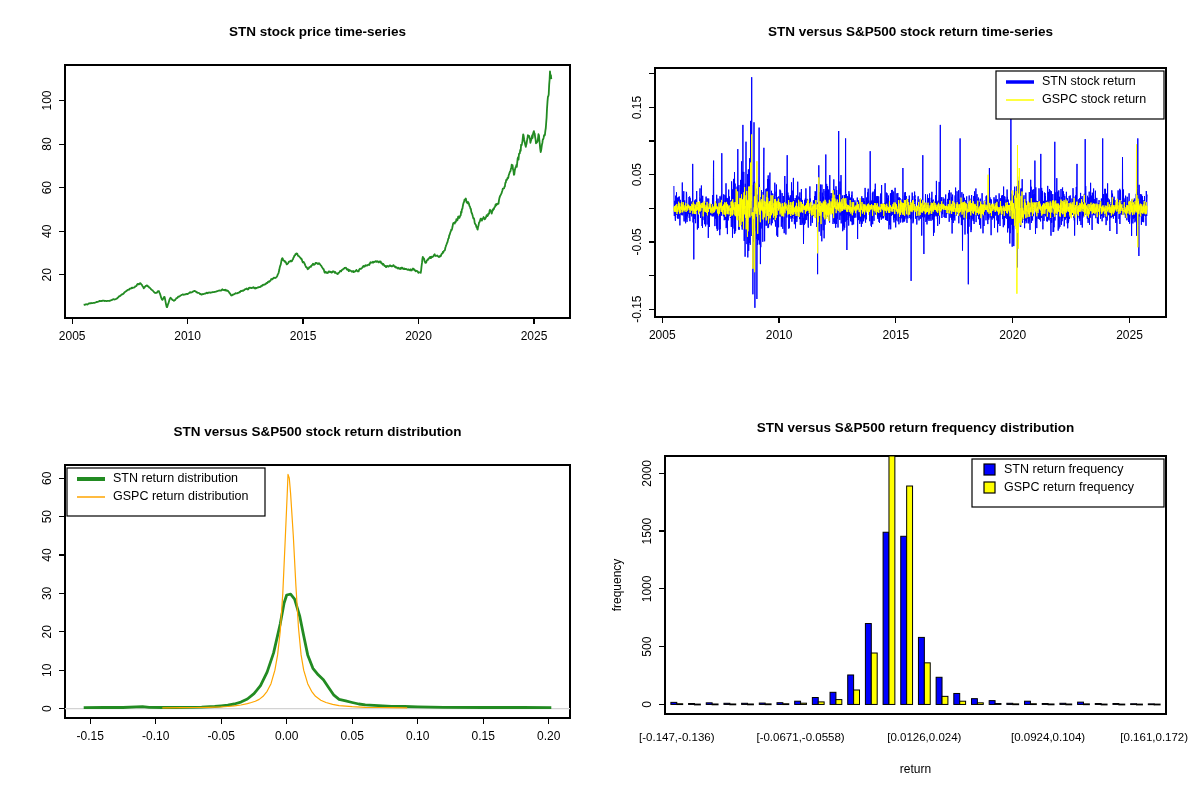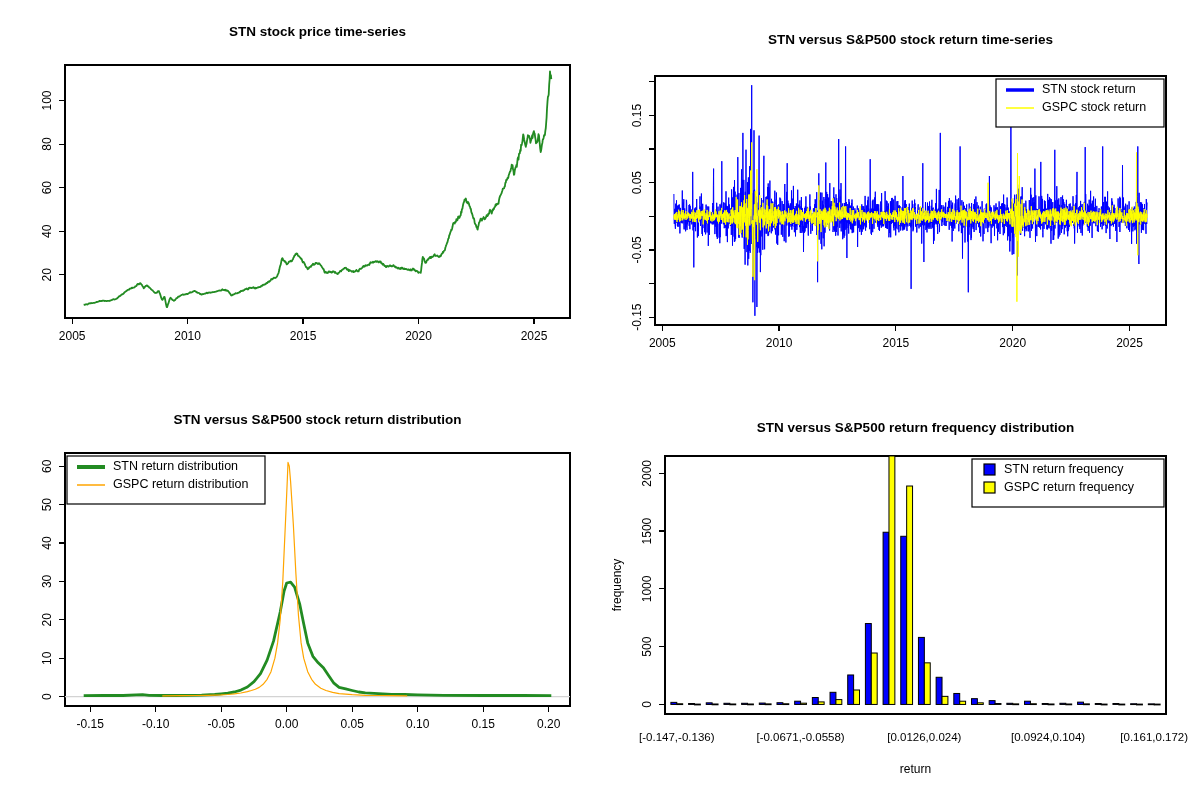--- a/index.html
+++ b/index.html
@@ -1,21 +1,21 @@
 <!DOCTYPE html>
 <html><head>
 <meta charset="utf-8">
 <style>
   html,body{margin:0;padding:0;background:#ffffff;}
   body{width:1200px;height:800px;font-family:"Liberation Sans",sans-serif;overflow:hidden;}
   #figure{position:relative;width:1200px;height:764px;background:#ffffff;}
   .panel{position:absolute;width:600px;height:400px;}
   #panel-price{left:0;top:0;}
-  #panel-returns{left:600px;top:8px;}
-  #panel-density{left:0;top:388px;}
+  #panel-returns{left:600px;top:0;}
+  #panel-density{left:0;top:400px;}
   #panel-histogram{left:600px;top:396px;}
   svg{display:block;}
   svg text{font-family:"Liberation Sans",sans-serif;fill:#000000;}
   .chart-title{font-weight:bold;font-size:13.5px;}
   .tick-label{font-size:12px;}
   .legend-label{font-size:12.5px;}
   .axis-name{font-size:12px;}
   .bin-label{font-size:11.5px;}
 </style>
 </head>

